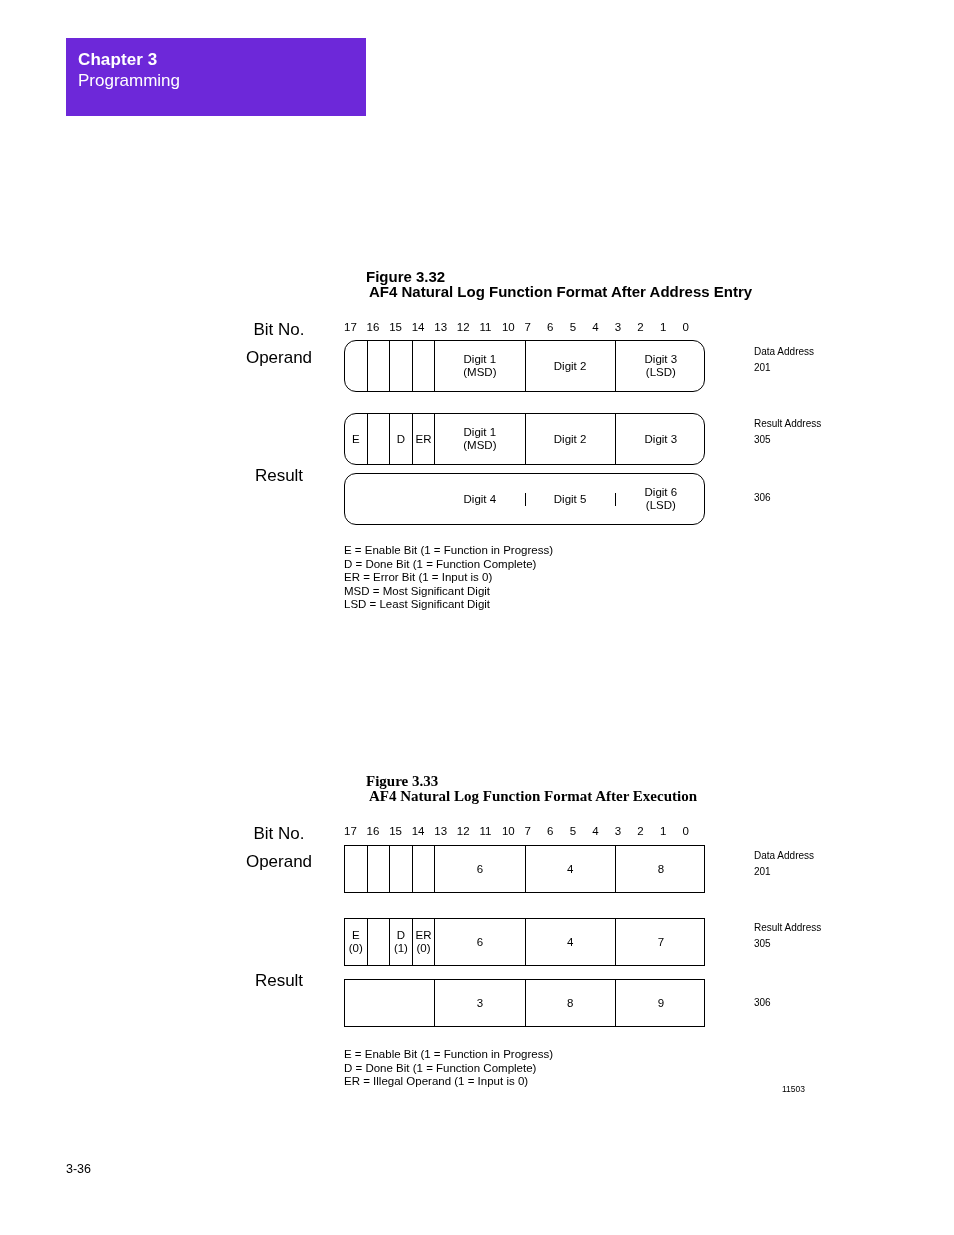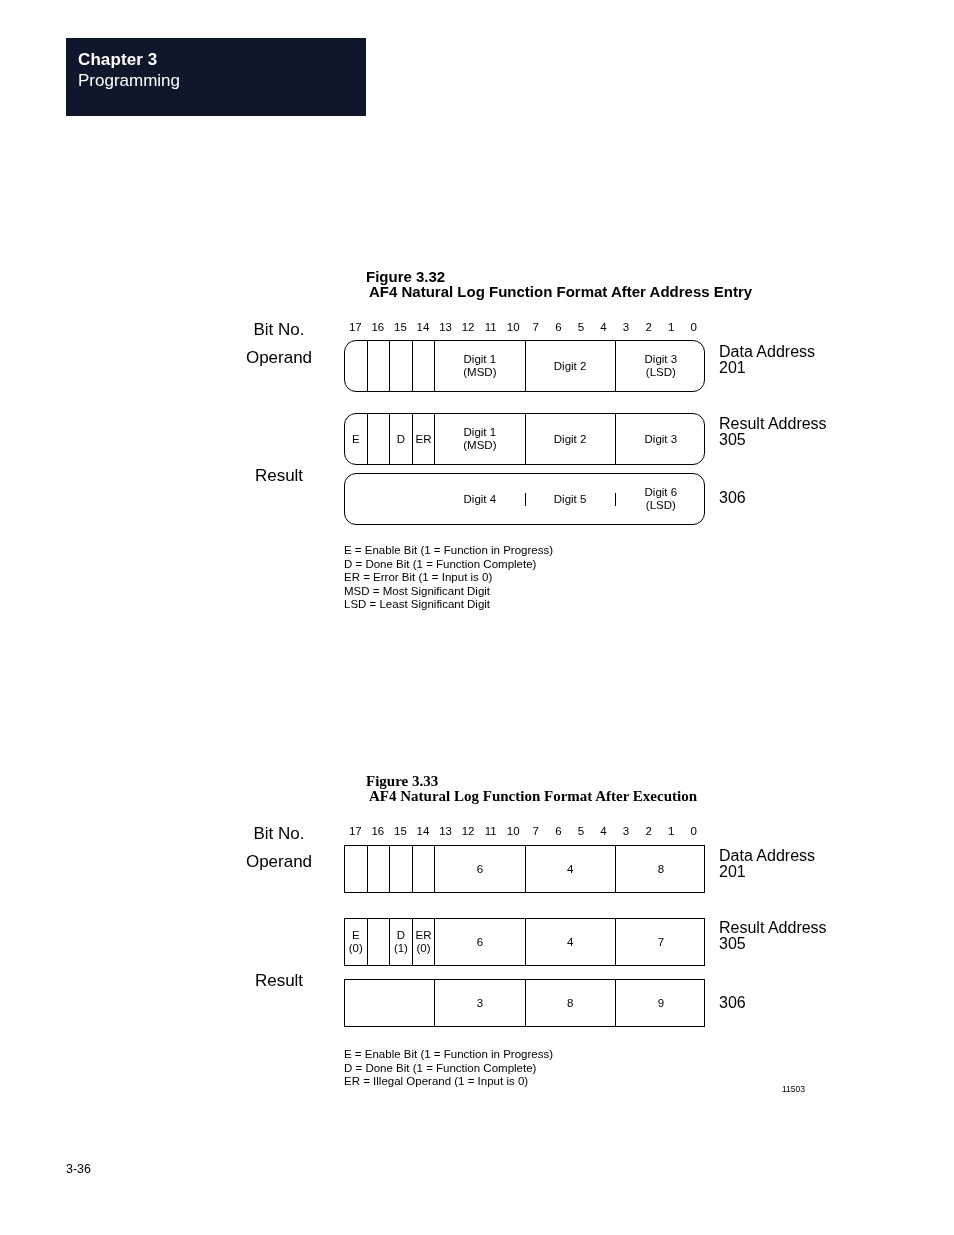--- a/index.html
+++ b/index.html
@@ -16,21 +16,21 @@
     overflow: hidden;
   }
 
   
   .chapter-header {
     position: absolute;
     left: 66px;
     top: 38px;
     width: 300px;
     height: 78px;
-    background: #0f172a;
+    background: #6d28d9;
     color: #ffffff;
     box-sizing: border-box;
     padding: 11px 0 17px 12px;
   }
   .chapter-header .chapter-num {
     font-size: 17px;
     font-weight: bold;
     line-height: 21px;
     letter-spacing: .1px;
   }
@@ -64,35 +64,35 @@
   .bit-row {
     position: absolute;
     left: 344px;
     width: 361px;
     height: 16px;
     display: flex;
     font-size: 11.5px;
   }
   .bit-cell {
     flex: 0 0 22.5625px;
-    text-align: center;
+    text-align: left;
     line-height: 16px;
   }
 
   
   .side-label {
     position: absolute;
     font-size: 17px;
     text-align: center;
     white-space: nowrap;
   }
   .addr-label {
     position: absolute;
-    left: 719px;
-    font-size: 16px;
+    left: 754px;
+    font-size: 10px;
     line-height: 16px;
     white-space: nowrap;
   }
 
   
   .word {
     position: absolute;
     left: 344px;
     width: 361px;
     display: flex;

